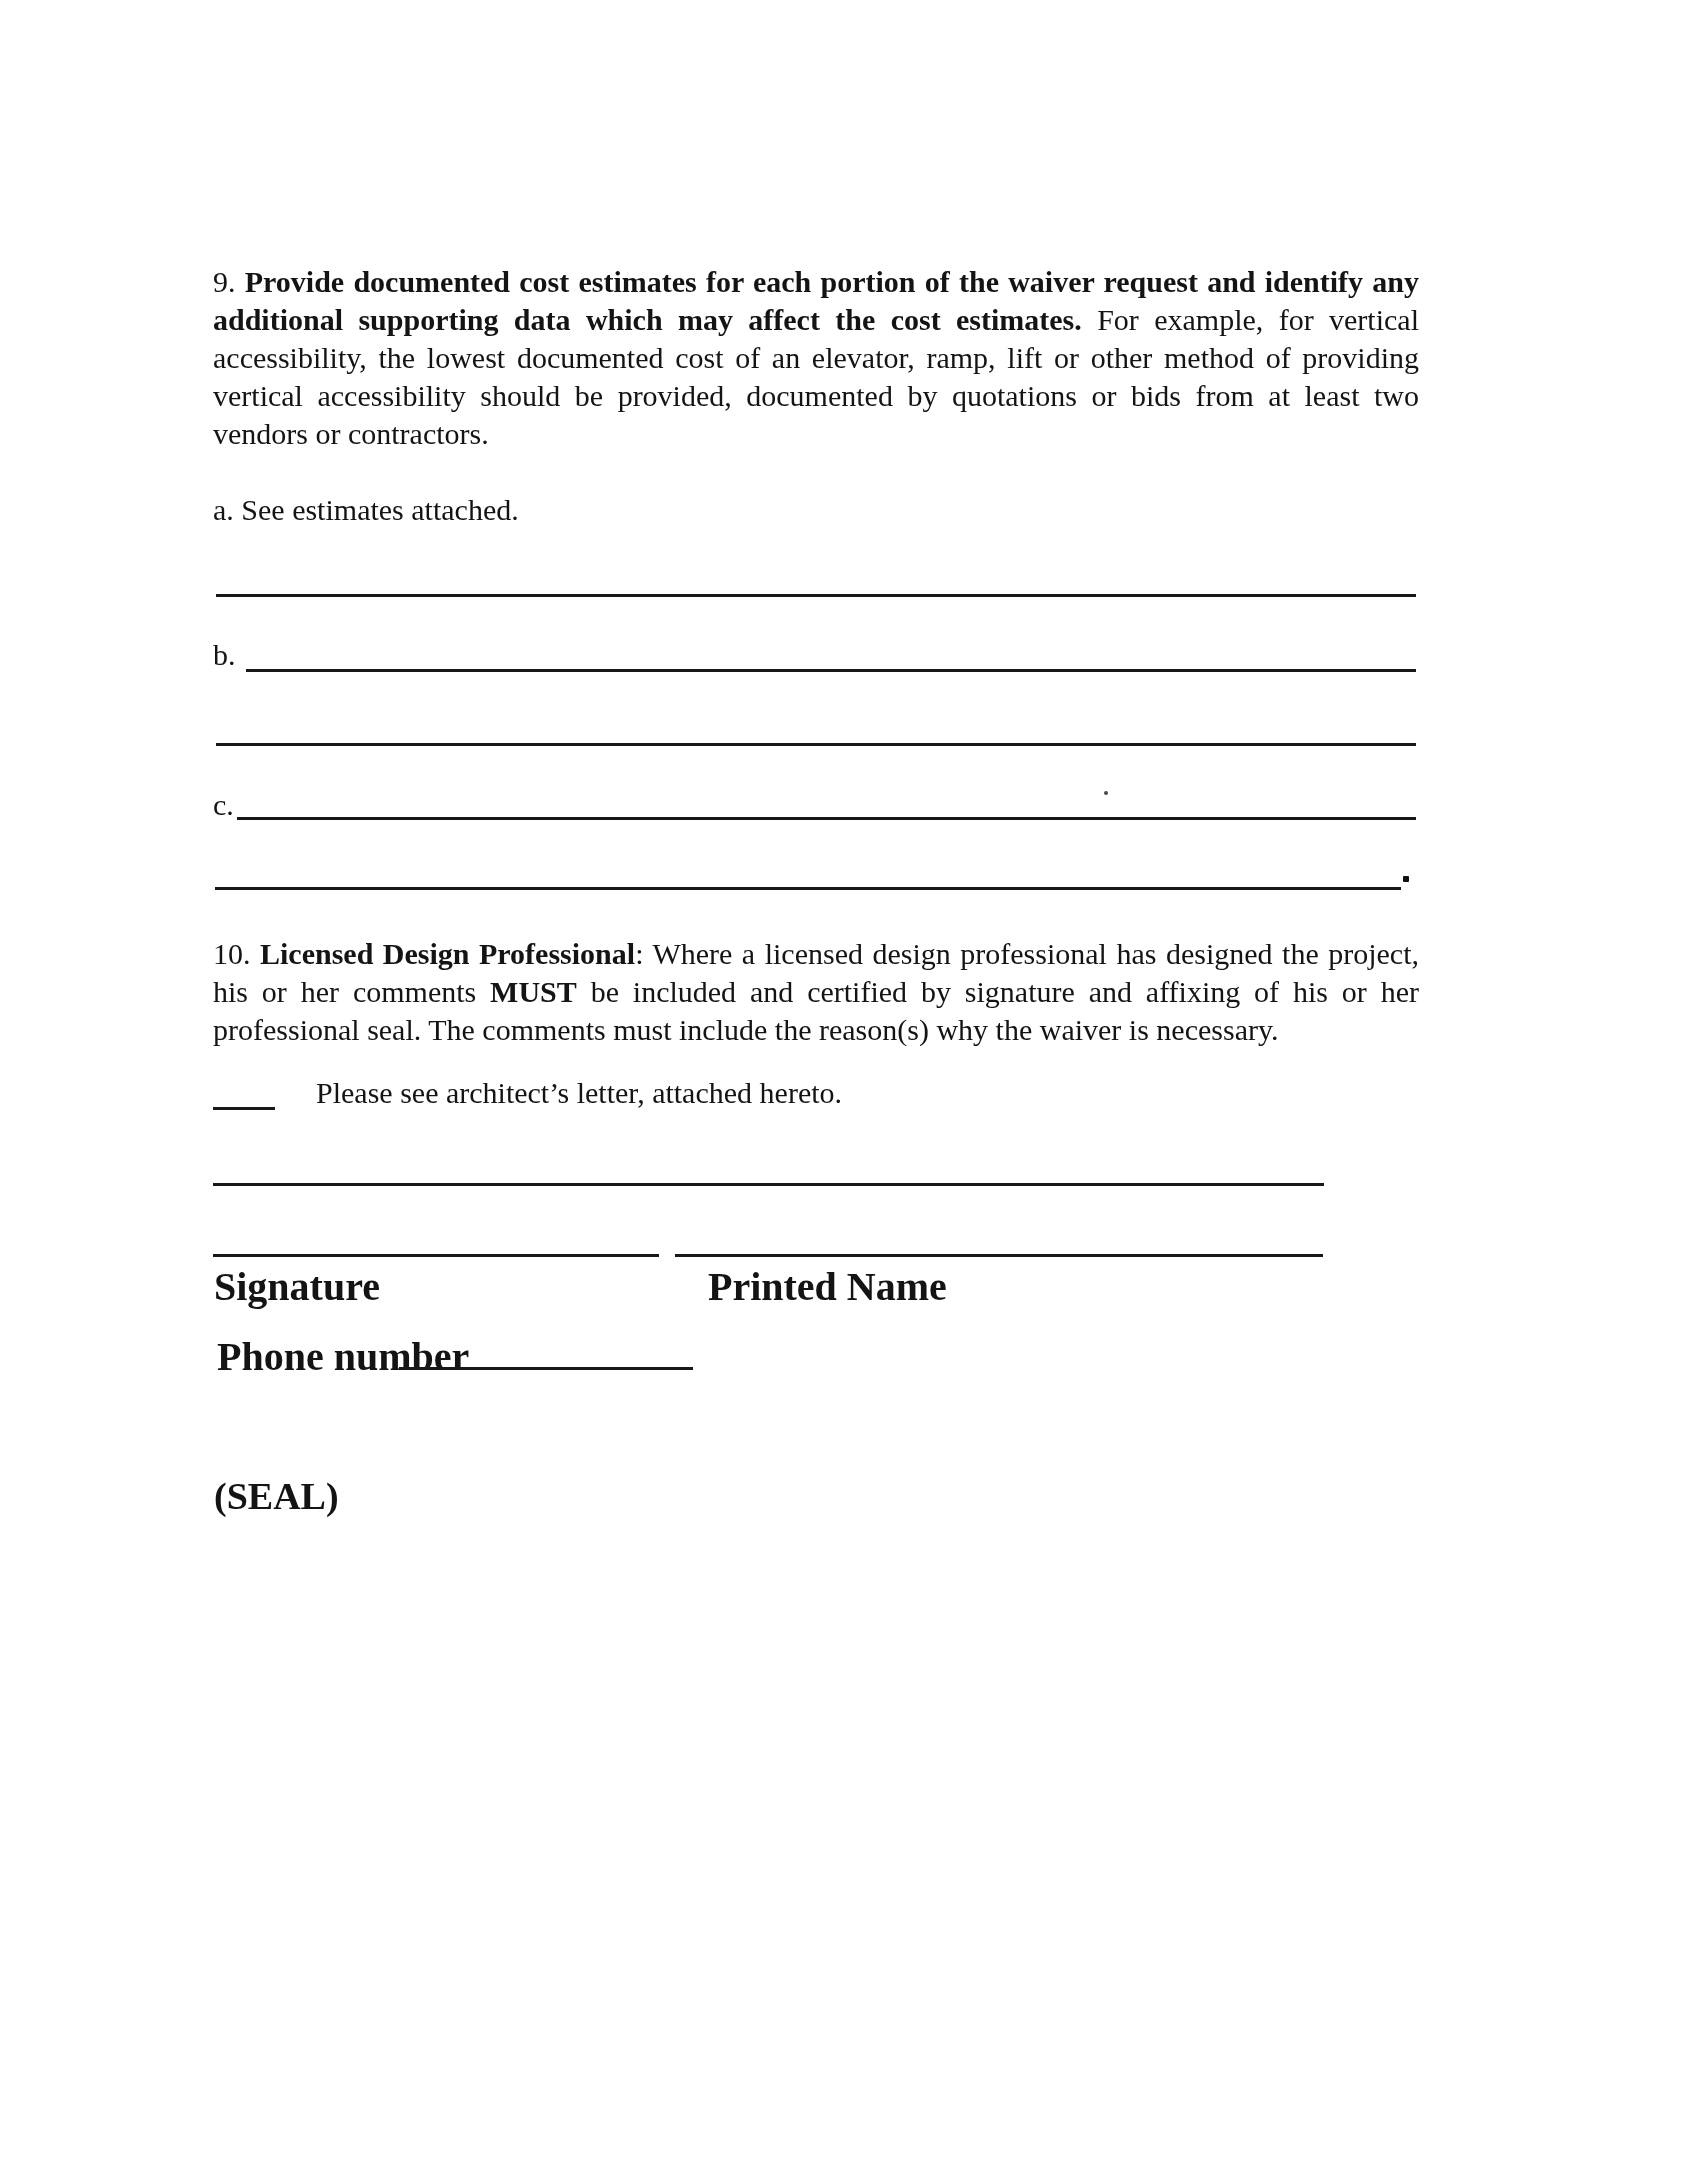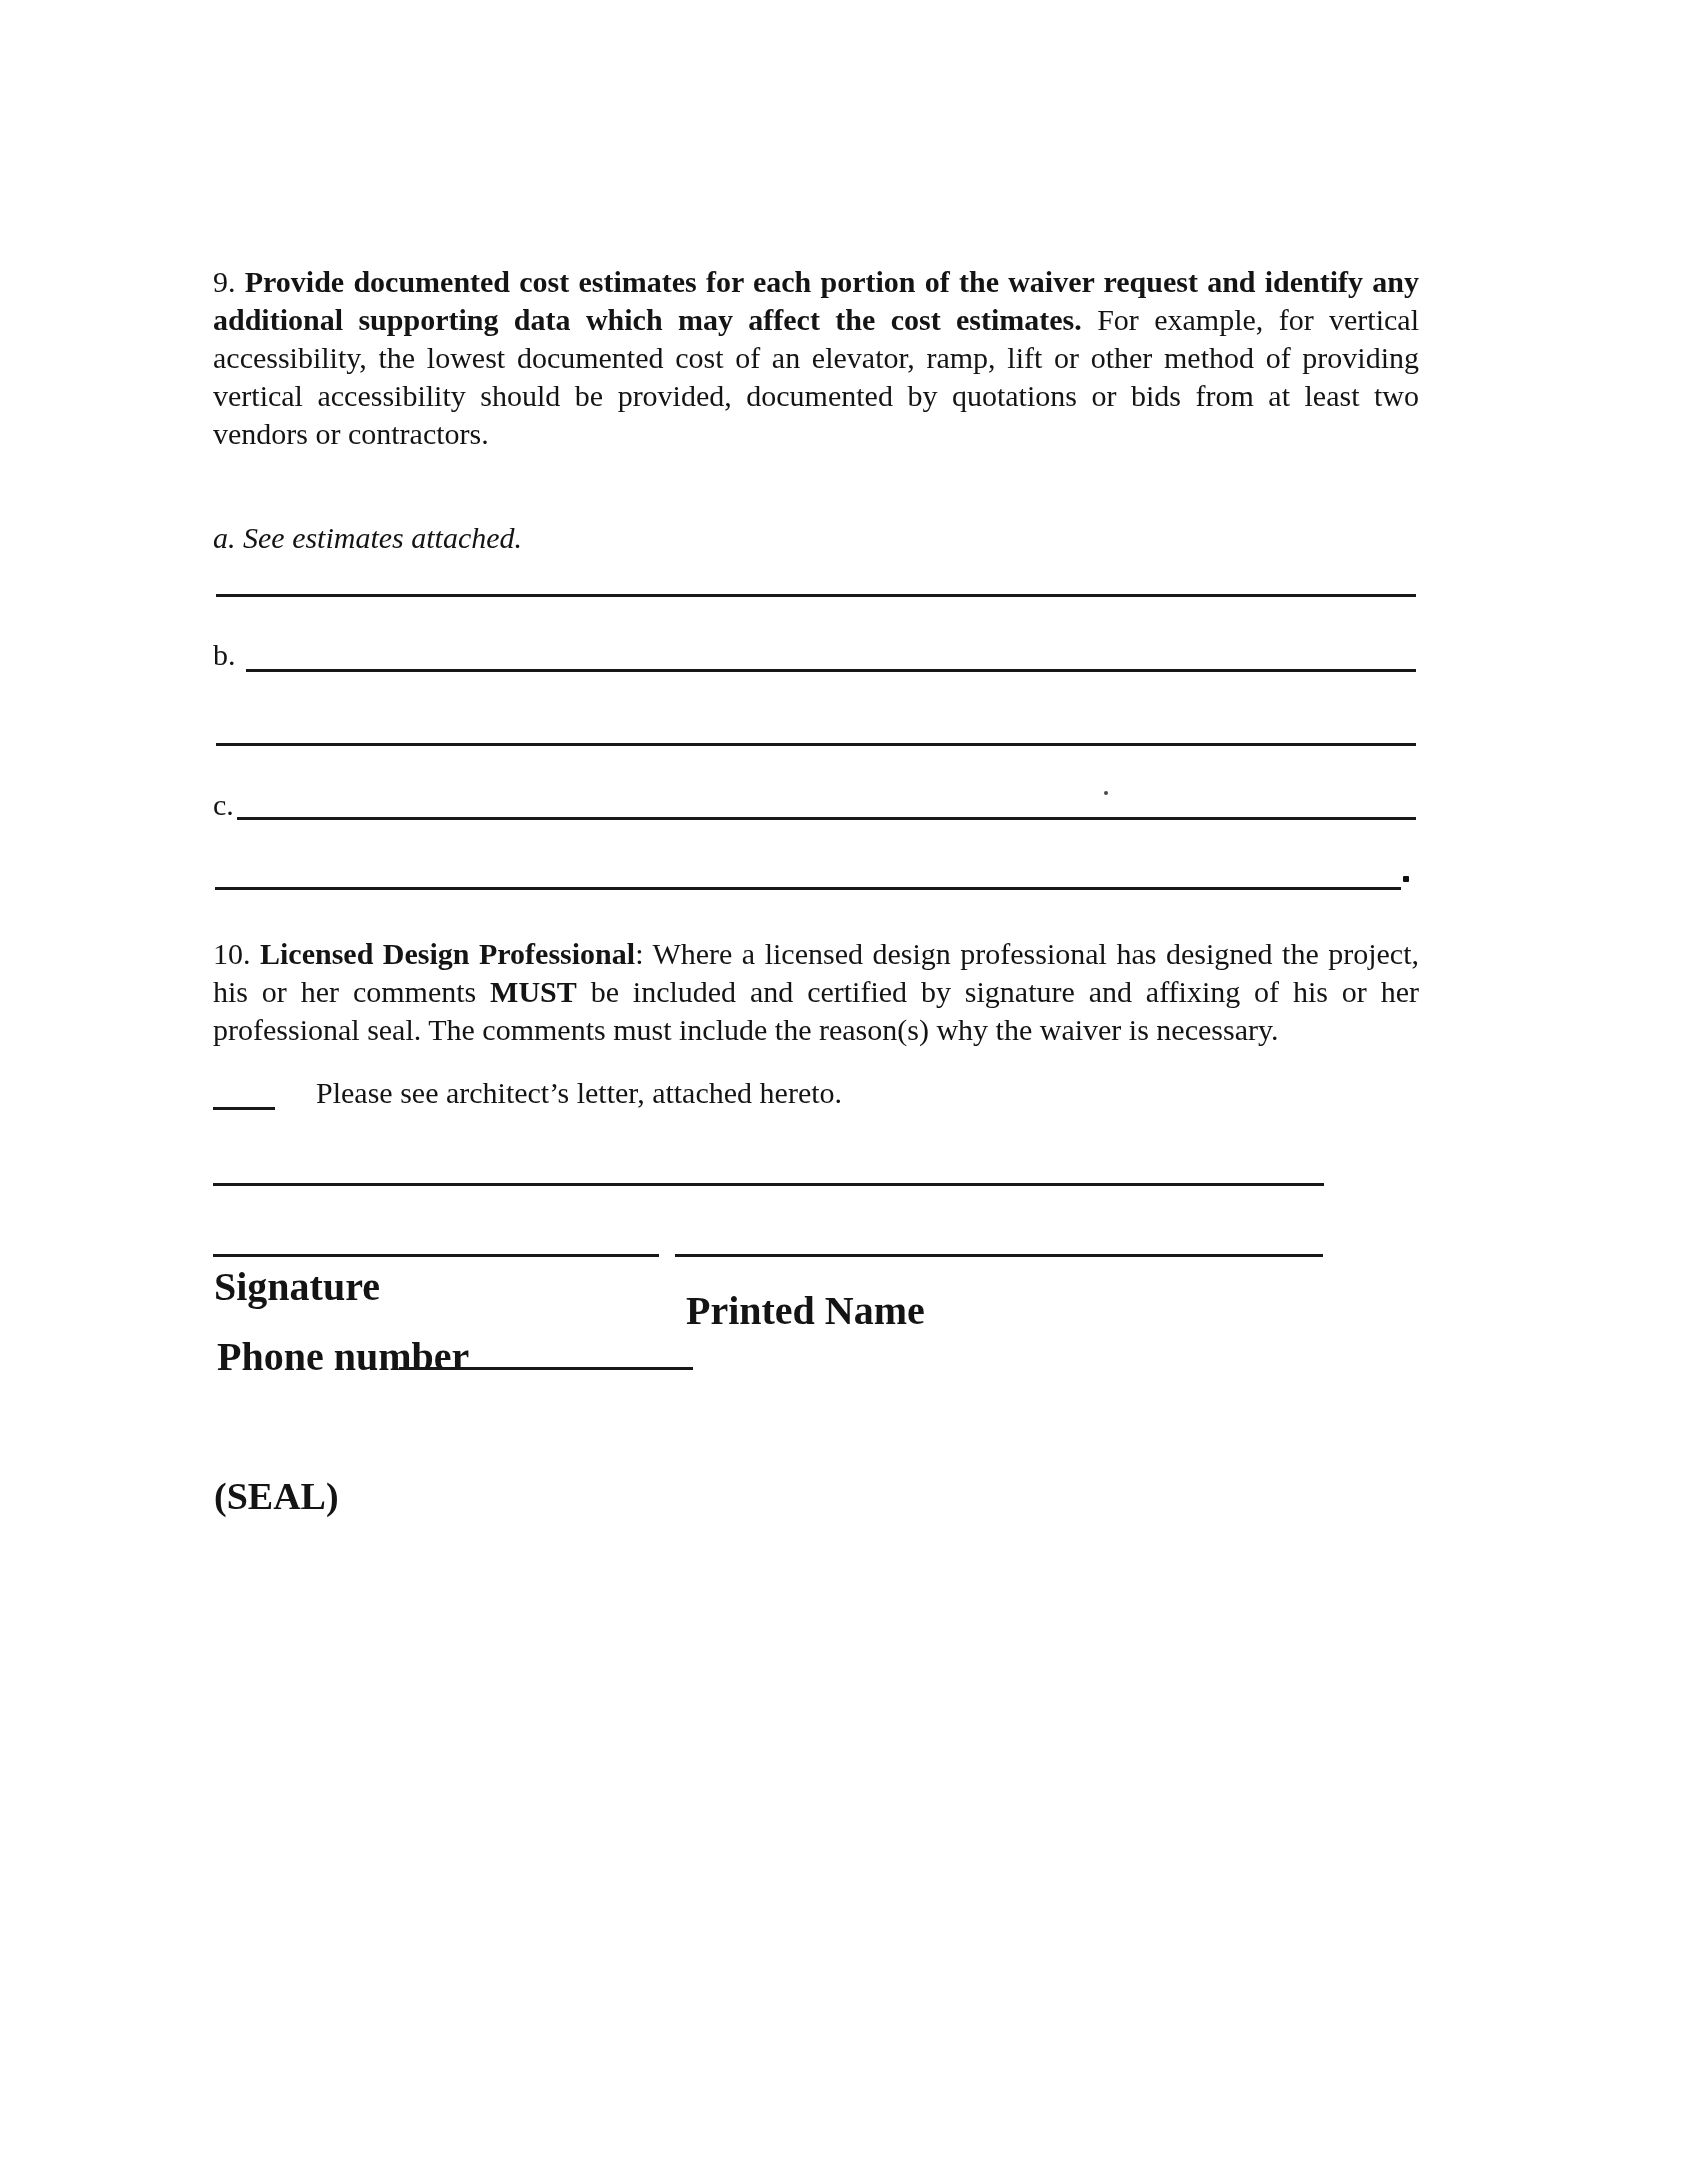--- a/index.html
+++ b/index.html
@@ -22,21 +22,21 @@
   }
   #para-9{top:263px;}
   #para-10{top:935px;}
   .b{font-weight:bold;}
   .note{
     position:absolute;
     font-size:30px;
     line-height:36px;
     white-space:nowrap;
   }
-  #note-a{left:213px;top:520px;font-style:italic;}
+  #note-a{left:213px;top:492px;}
   #label-b{left:213px;top:637px;}
   #label-c{left:213px;top:787px;}
   .hline{
     position:absolute;
     height:3px;
     background:#181818;
   }
   #line-a{left:216px;top:594px;width:1200px;}
   #line-b1{left:246px;top:669px;width:1170px;}
   #line-b2{left:216px;top:743px;width:1200px;}
@@ -55,21 +55,21 @@
   #stray-dot{left:1104px;top:791px;width:4px;height:4px;background:#4a4a4a;}
   #end-period{left:1403px;top:876px;width:6px;height:6px;border-radius:1px;background:#101010;}
   #architect-note{left:276px;top:1075px;margin-left:40px;}
   .sig-label{
     position:absolute;
     font-size:40px;
     font-weight:bold;
     white-space:nowrap;
   }
   #signature-label{left:214px;top:1263px;}
-  #printed-name-label{left:686px;top:1263px;margin-top:24px;}
+  #printed-name-label{left:708px;top:1263px;}
   #phone-label{left:217px;top:1333px;}
   #seal-label{left:214px;top:1474px;font-size:38px;}
   #footer-note{
     position:absolute;
     left:198px;
     top:1906px;
     font-family:"Liberation Sans","DejaVu Sans",sans-serif;
     font-style:italic;
     font-size:16px;
     color:#1f1f1f;

